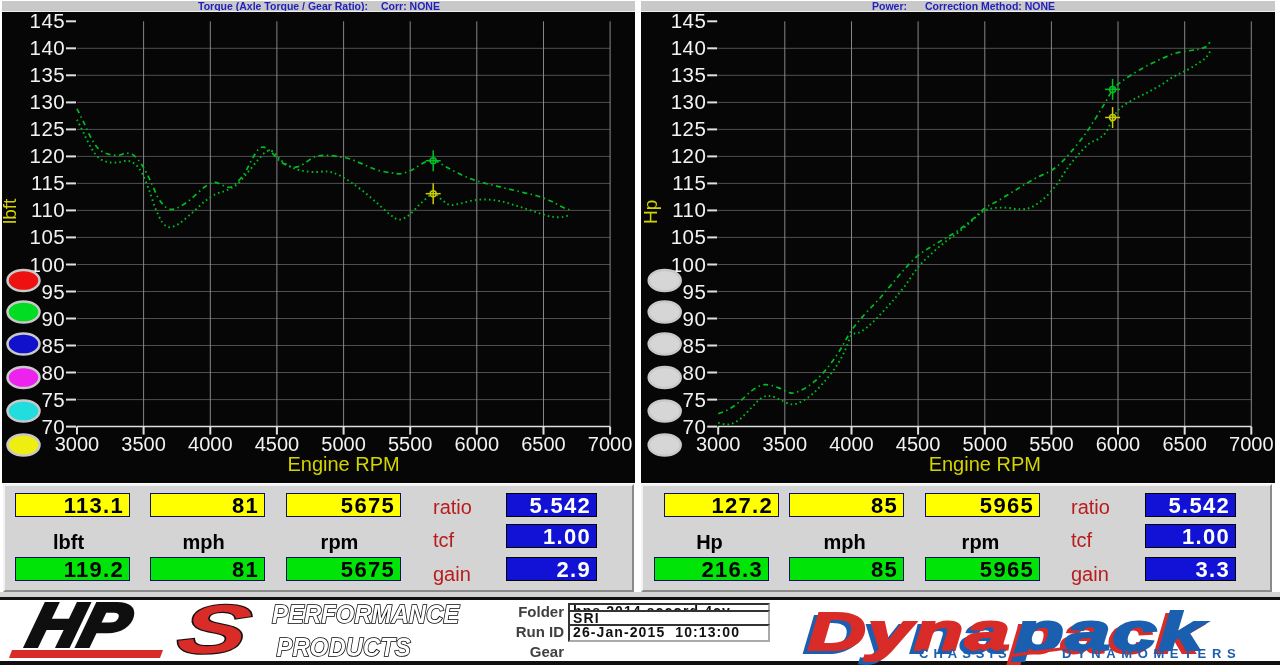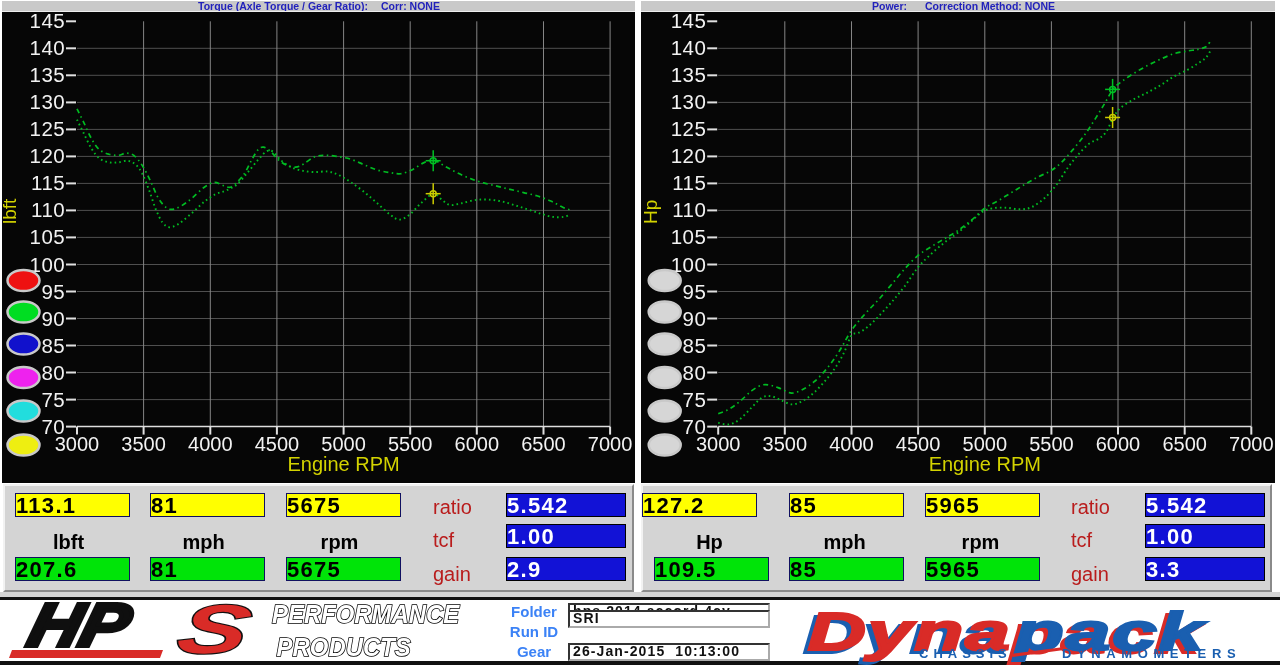--- a/index.html
+++ b/index.html
@@ -1,21 +1,21 @@
 <!DOCTYPE html>
 <html><head><meta charset="utf-8"><style>
 * {margin:0;padding:0;box-sizing:border-box}
 body {width:1280px;height:665px;position:relative;background:#fff;font-family:"Liberation Sans",sans-serif;overflow:hidden}
-.fy,.fg,.fb {position:absolute;width:115px;height:24px;font-size:22px;font-weight:bold;padding-right:5px;line-height:23px;color:#000;letter-spacing:1.3px}
+.fy,.fg,.fb {position:absolute;width:115px;height:24px;font-size:22px;font-weight:bold;text-align:right;padding-right:5px;line-height:23px;color:#000;letter-spacing:1.3px}
 .fy {background:#ffff00;border:1px solid #101060}
 .fg {background:#00e408;border:1px solid #101060}
-.fb {background:#1212d6;border:1px solid #000;color:#fff;width:120px}
+.fb {background:#1212d6;border:1px solid #000;color:#fff;width:91px}
 .lb {position:absolute;font-size:20px;font-weight:bold;color:#000;text-align:center;height:18px}
 .rl {position:absolute;font-size:20px;color:#b91c1c}
-.flab {position:absolute;width:60px;left:504px;font-size:15px;font-weight:bold;color:#3b82f6;text-align:center;height:15px}
+.flab {position:absolute;width:60px;left:504px;font-size:15px;font-weight:bold;color:#404040;text-align:right;height:15px}
 .fbox {position:absolute;left:568px;width:202px;height:18px;background:#fff;border:2px solid;border-color:#333 #aaa #aaa #333;font-size:14px;font-weight:bold;color:#111;padding-left:3px;line-height:12px;letter-spacing:1.1px}
 </style></head><body>
 <svg width="1280" height="485" style="position:absolute;left:0;top:0">
 <rect x="0" y="0" width="1280" height="485" fill="#ffffff"></rect>
 <rect x="2" y="1" width="633" height="11" fill="#c9c9c9"></rect>
 <rect x="641" y="1" width="634" height="11" fill="#c9c9c9"></rect>
 <text x="368" y="10" text-anchor="end" font-size="10.5" font-weight="bold" fill="#2222bb">Torque (Axle Torque / Gear Ratio):</text>
 <text x="381" y="10" text-anchor="start" font-size="10.5" font-weight="bold" fill="#2222bb">Corr: NONE</text>
 <text x="907" y="10" text-anchor="end" font-size="10.5" font-weight="bold" fill="#2222bb">Power:</text>
 <text x="925" y="10" text-anchor="start" font-size="10.5" font-weight="bold" fill="#2222bb">Correction Method: NONE</text>
@@ -210,37 +210,37 @@
       <line x1="1112.6" y1="106.98407999999998" x2="1112.6" y2="127.98407999999998"></line>
       <line x1="1105.1" y1="117.48407999999998" x2="1120.1" y2="117.48407999999998"></line>
       <circle cx="1112.6" cy="117.48407999999998" r="3"></circle>
     </g>
 </svg>
 <div style="position:absolute;left:0;top:592px;width:1280px;height:5px;background:#d4d4d4"></div>
 <div style="position:absolute;left:0;top:597px;width:1280px;height:3px;background:#111"></div>
 <div style="position:absolute;left:0;top:661px;width:1280px;height:4px;background:#111"></div>
 <div style="position:absolute;left:3px;top:484px;width:631px;height:108px;background:#d4d4d4;border:2px solid;border-color:#f2f2f2 #8a8a8a #8a8a8a #f2f2f2"></div>
 <div class="fy" style="left:15px;top:493px">113.1</div>
-<div class="fg" style="left:15px;top:557px">207.6</div>
+<div class="fg" style="left:15px;top:557px">119.2</div>
 <div class="lb" style="left:-9px;top:531px;width:155px">lbft</div>
 <div class="fy" style="left:150px;top:493px">81</div>
 <div class="fg" style="left:150px;top:557px">81</div>
 <div class="lb" style="left:126px;top:531px;width:155px">mph</div>
 <div class="fy" style="left:286px;top:493px">5675</div>
 <div class="fg" style="left:286px;top:557px">5675</div>
 <div class="lb" style="left:262px;top:531px;width:155px">rpm</div>
 <div class="rl" style="left:433px;top:496px">ratio</div>
 <div class="rl" style="left:433px;top:529px">tcf</div>
 <div class="rl" style="left:433px;top:563px">gain</div>
 <div class="fb" style="left:506px;top:493px">5.542</div>
 <div class="fb" style="left:506px;top:524px">1.00</div>
 <div class="fb" style="left:506px;top:557px">2.9</div>
 <div style="position:absolute;left:641px;top:484px;width:631px;height:108px;background:#d4d4d4;border:2px solid;border-color:#f2f2f2 #8a8a8a #8a8a8a #f2f2f2"></div>
-<div class="fy" style="left:642px;top:493px">127.2</div>
-<div class="fg" style="left:654px;top:557px">109.5</div>
+<div class="fy" style="left:664px;top:493px">127.2</div>
+<div class="fg" style="left:654px;top:557px">216.3</div>
 <div class="lb" style="left:632px;top:531px;width:155px">Hp</div>
 <div class="fy" style="left:789px;top:493px">85</div>
 <div class="fg" style="left:789px;top:557px">85</div>
 <div class="lb" style="left:767px;top:531px;width:155px">mph</div>
 <div class="fy" style="left:925px;top:493px">5965</div>
 <div class="fg" style="left:925px;top:557px">5965</div>
 <div class="lb" style="left:903px;top:531px;width:155px">rpm</div>
 <div class="rl" style="left:1071px;top:496px">ratio</div>
 <div class="rl" style="left:1071px;top:529px">tcf</div>
 <div class="rl" style="left:1071px;top:563px">gain</div>
@@ -265,12 +265,12 @@
 </g>
 <polygon points="1010,54 1064,47 1064,50 1013,57" fill="#d92b27"></polygon>
 <text x="919" y="57.5" font-size="13" font-weight="bold" fill="#1a5fb0" letter-spacing="5">CHASSIS</text>
 <text x="1062" y="57.5" font-size="13" font-weight="bold" fill="#1a5fb0" letter-spacing="5.6">DYNAMOMETERS</text>
 </svg>
 <div class="flab" style="top:603px">Folder</div>
 <div class="fbox" style="top:603px">hps 2014 accord 4cy</div>
 <div class="flab" style="top:623px">Run ID</div>
 <div class="fbox" style="top:610px">SRI</div>
 <div class="flab" style="top:643px">Gear</div>
-<div class="fbox" style="top:643px">26-Jan-2015&nbsp; 10:13:00</div>
+<div class="fbox" style="top:624px">26-Jan-2015&nbsp; 10:13:00</div>
 </body></html>

